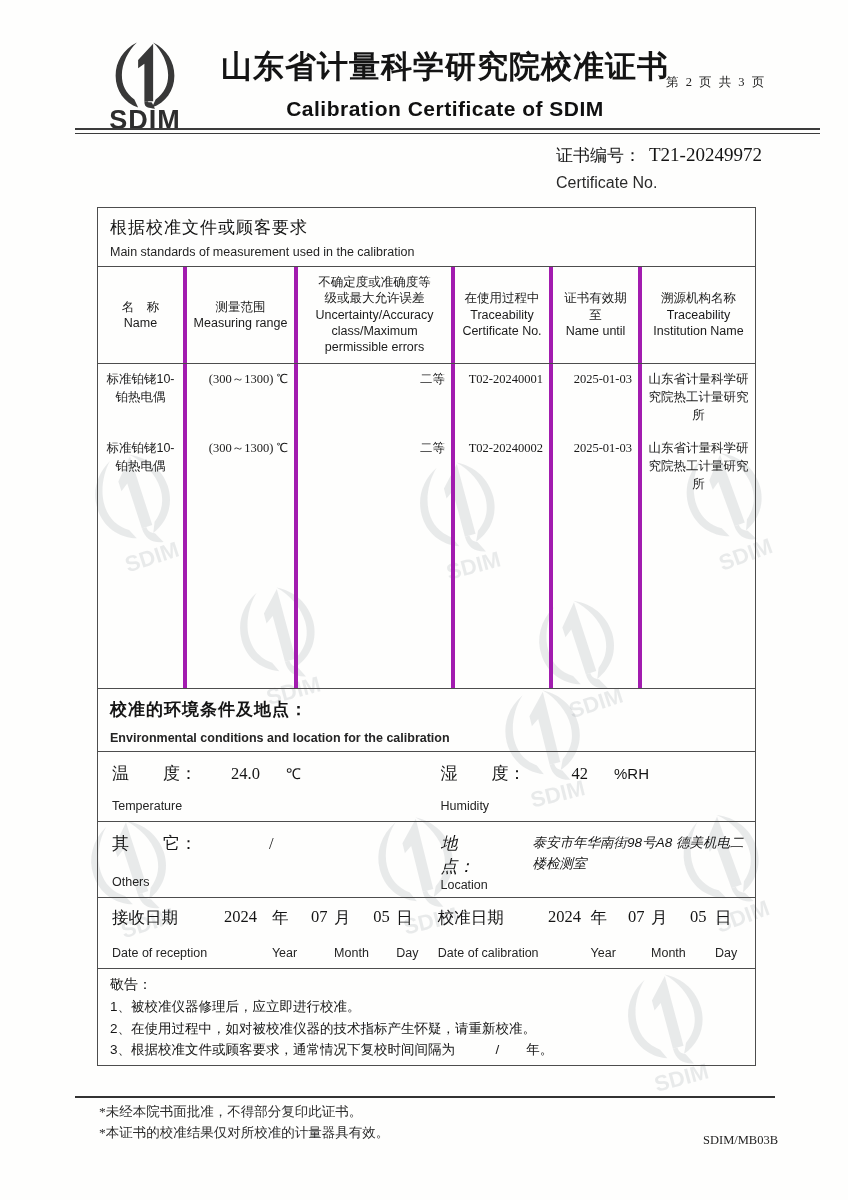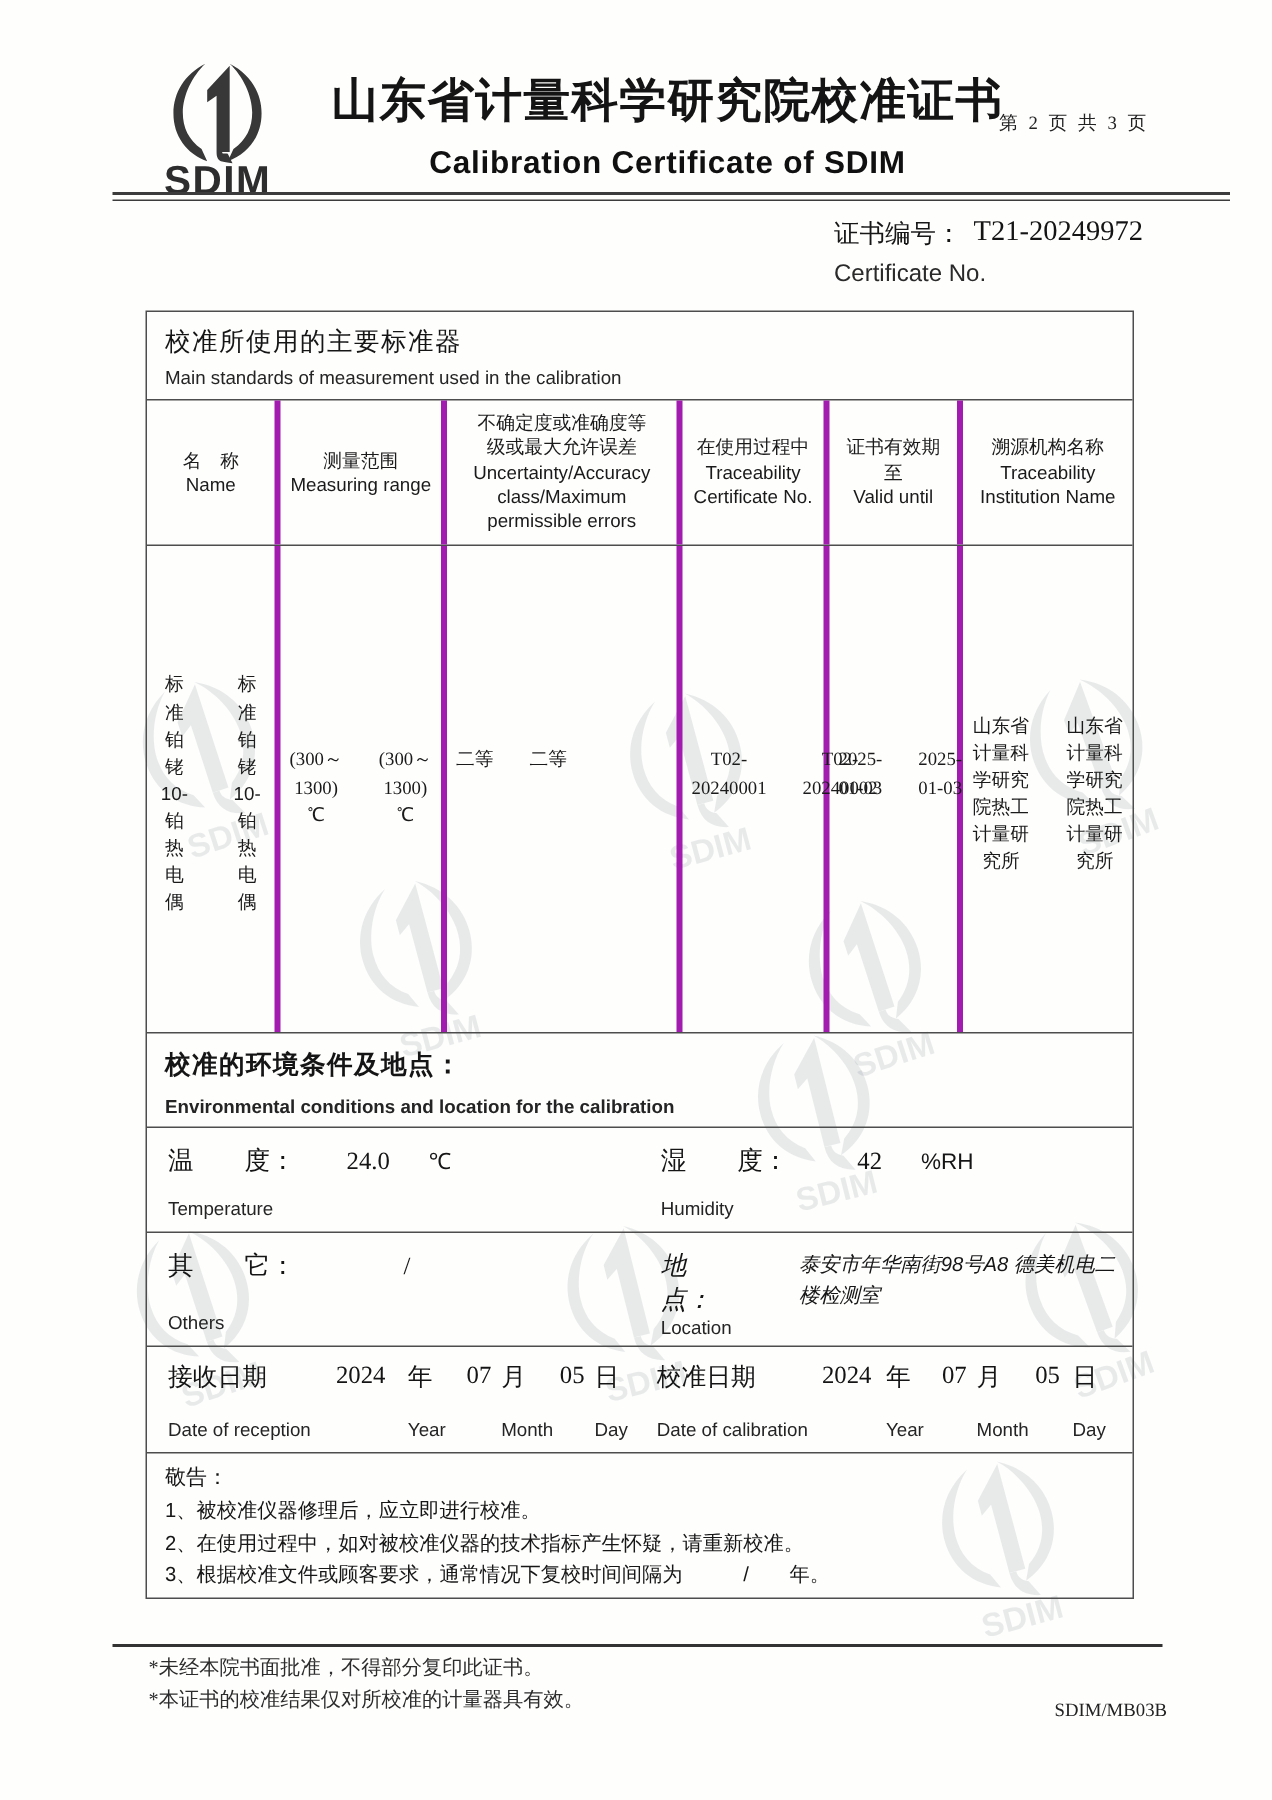--- a/index.html
+++ b/index.html
@@ -39,21 +39,21 @@
   .gcell:last-child{border-right:none;}
 
   .hdr-row{height:99px;}
   .hdr-cell{display:flex;flex-direction:column;align-items:center;justify-content:center;
             text-align:center;font-size:12.5px;line-height:1.3;padding:4px 4px;color:#1a1a1a;}
   .hdr-cn{display:block;}
   .hdr-cell.c3 .hdr-cn{max-width:118px;}
   .hdr-cell.c5 .hdr-cn{max-width:64px;}
 
   .tbody{height:333px;}
-  .bcol{display:flex;flex-direction:row;align-items:center;gap:12px;}
+  .bcol{display:flex;flex-direction:column;align-items:flex-end;}
   .bentry{min-height:63px;padding:6px 6px 0;text-align:center;font-size:12.5px;line-height:1.45;color:#1a1a1a;}
   .bentry.serif{font-family:"Liberation Serif",serif;}
 
   .env-title{padding:9px 12px 4px;font-weight:bold;}
 
   .row2{display:flex;}
   .half{flex:1;display:flex;flex-direction:column;justify-content:space-between;
         padding:10px 6px 8px 14px;box-sizing:border-box;}
   .cnline{display:flex;align-items:baseline;font-size:17px;color:#151515;}
   .cnline .val{font-family:"Liberation Serif",serif;font-size:16.5px;}
@@ -151,21 +151,21 @@
     <div class="certno-line">
       <span class="certno-label">证书编号：</span>
       <span class="certno-value">T21-20249972</span>
     </div>
     <div class="certno-en">Certificate No.</div>
   </div>
 
   <div class="box">
 
     <div class="sec sec-title" style="height:60px">
-      <div class="sec-title-cn">校准所使用的主要标准器</div>
+      <div class="sec-title-cn">根据校准文件或顾客要求</div>
       <div class="sec-title-en">Main standards of measurement used in the calibration</div>
     </div>
 
     <div class="sec grid hdr-row">
       <div class="gcell hdr-cell c1">
         <span class="hdr-cn">名　称</span>
         <span>Name</span>
       </div>
       <div class="gcell hdr-cell c2">
         <span class="hdr-cn">测量范围</span>
@@ -174,21 +174,21 @@
       <div class="gcell hdr-cell c3">
         <span class="hdr-cn">不确定度或准确度等级或最大允许误差</span>
         <span>Uncertainty/Accuracy class/Maximum permissible errors</span>
       </div>
       <div class="gcell hdr-cell c4">
         <span class="hdr-cn">在使用过程中</span>
         <span>Traceability Certificate No.</span>
       </div>
       <div class="gcell hdr-cell c5">
         <span class="hdr-cn">证书有效期至</span>
-        <span>Valid until</span>
+        <span>Name until</span>
       </div>
       <div class="gcell hdr-cell c6">
         <span class="hdr-cn">溯源机构名称</span>
         <span>Traceability Institution Name</span>
       </div>
     </div>
 
     <div class="sec grid tbody">
       <div class="gcell bcol">
         <div class="bentry">标准铂铑10-铂热电偶</div>

